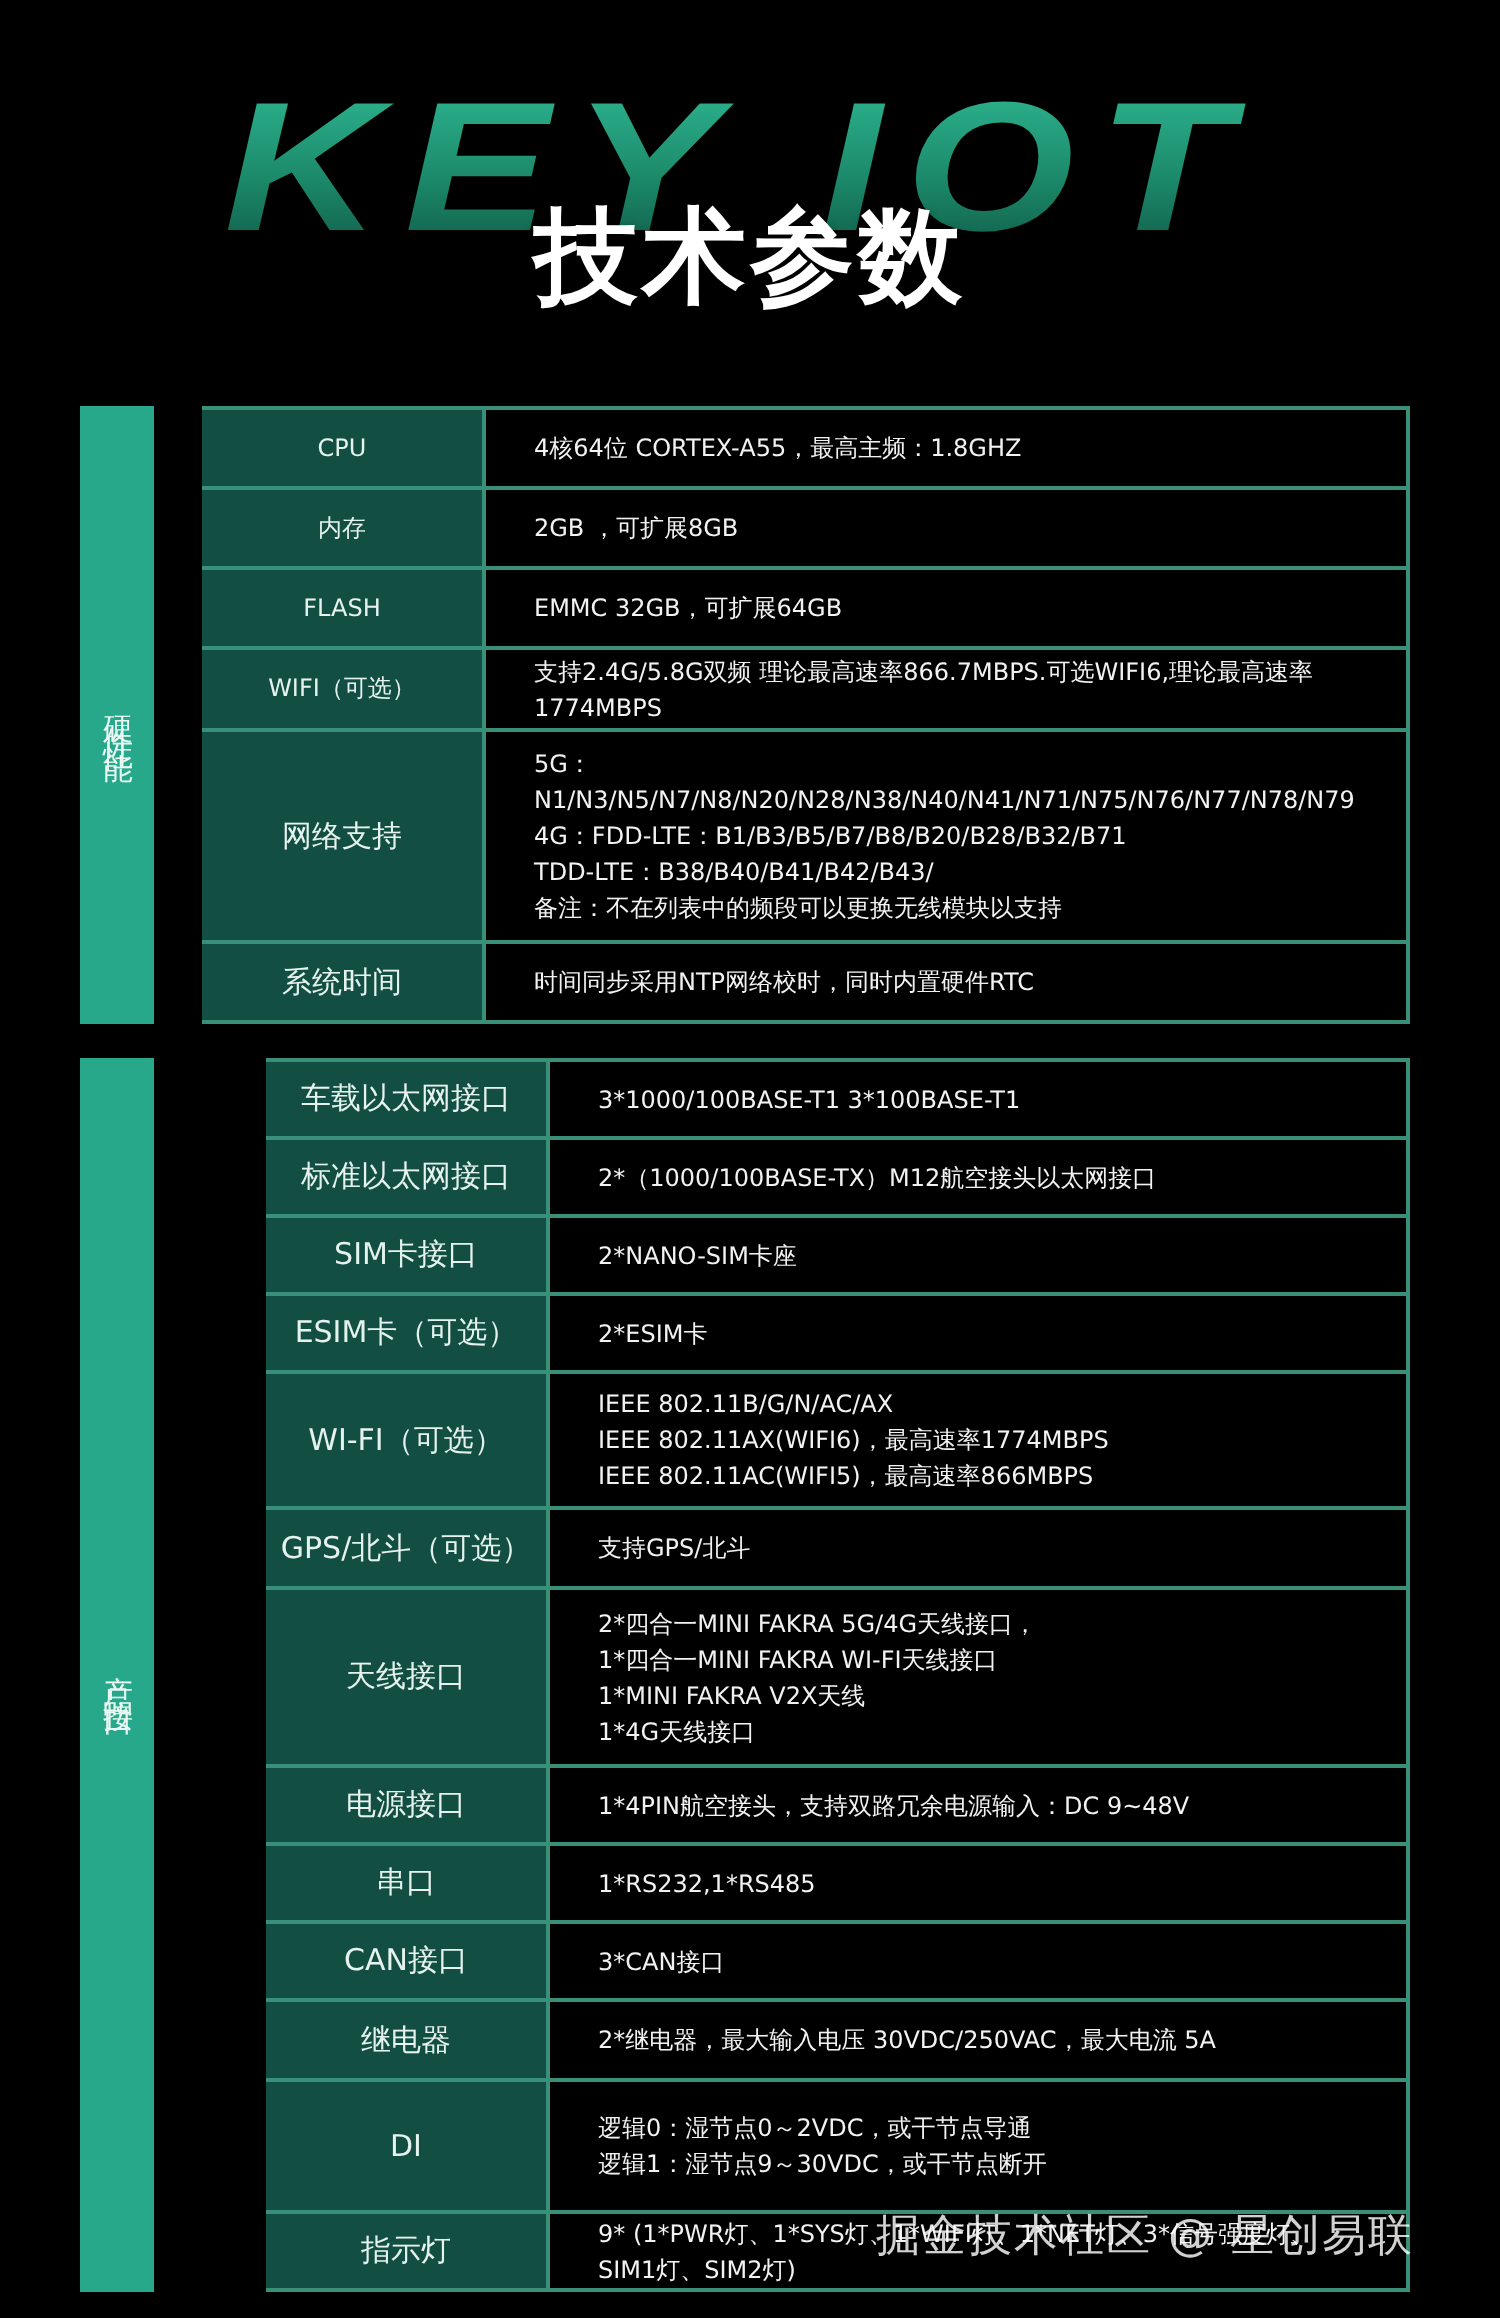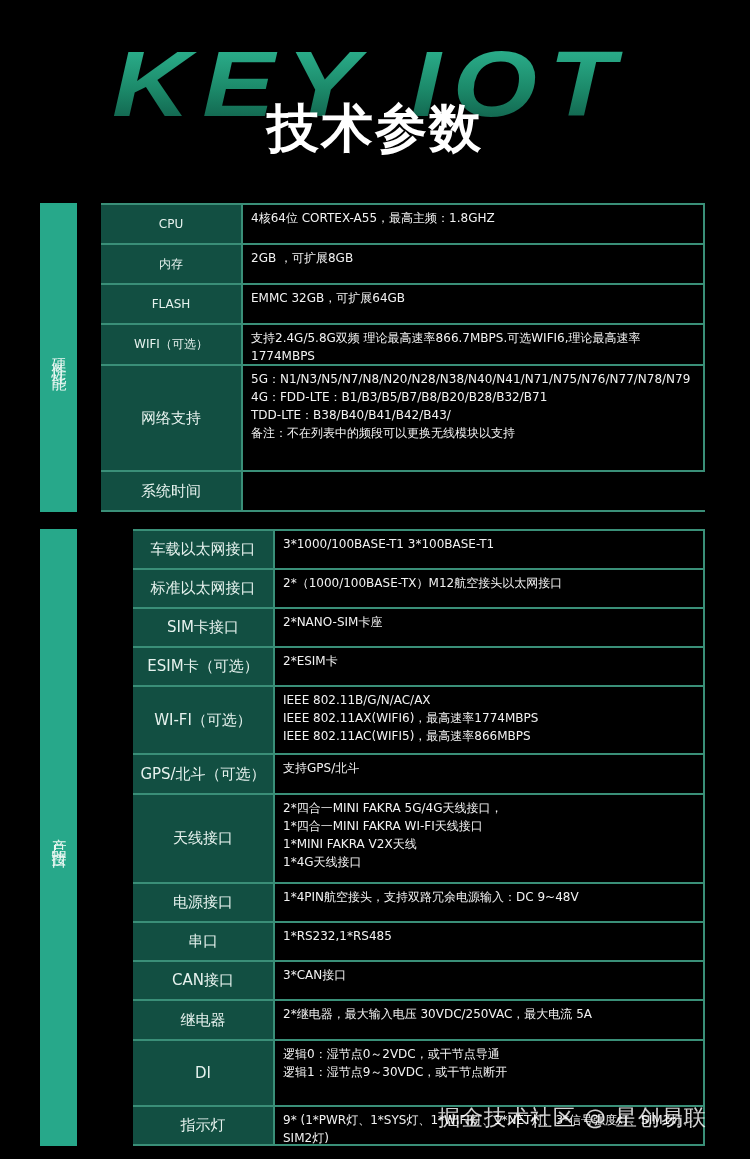--- a/index.html
+++ b/index.html
@@ -37,21 +37,21 @@
   .rows { flex: 1; display: flex; flex-direction: column; border-top: 2px solid #3a8f78; margin-left: 24px; }
   .row { display: flex; border-bottom: 2px solid #3a8f78; }
   .row .lbl {
     width: 140px; flex-shrink: 0; background: #124f42;
     display: flex; align-items: center; justify-content: center;
     text-align: center; font-size: 15px; color: #e6f2ee;
     border-right: 2px solid #3a8f78;
   }
   .row .lbl.small { font-size: 12px; }
   .row .val {
-    flex: 1; padding: 4px 8px; display: flex; flex-direction: column; 
+    flex: 1; padding: 4px 24px; display: flex; flex-direction: column; justify-content: center;
     font-size: 12px; color: #f2f2f2; line-height: 18px; border-right: 2px solid #3a8f78;
   }
   .watermark {
     position: absolute; left: 438px; top: 1103px; font-size: 22px;
     color: rgba(255,255,255,0.82); letter-spacing: 1px; white-space: nowrap;
   }
 </style>
 </head>
 <body>
 
@@ -93,20 +93,23 @@
       <div class="lbl">网络支持</div>
       <div class="val">
         <div>5G：N1/N3/N5/N7/N8/N20/N28/N38/N40/N41/N71/N75/N76/N77/N78/N79</div>
         <div>4G：FDD-LTE：B1/B3/B5/B7/B8/B20/B28/B32/B71</div>
         <div>TDD-LTE：B38/B40/B41/B42/B43/</div>
         <div>备注：不在列表中的频段可以更换无线模块以支持</div>
       </div>
     </div>
     <div class="row" style="height:38px">
       <div class="lbl">系统时间</div>
+      <div class="val">
+          <div>时间同步采用NTP网络校时，同时内置硬件RTC</div>
+        </div>
     </div>
   </div>
 </div>
 
 <div class="section" id="sec-if" style="top:529px;gap:32px;">
   <div class="side">
     <span>产品接口</span>
   </div>
   <div class="rows">
     <div class="row" style="height:37px">

